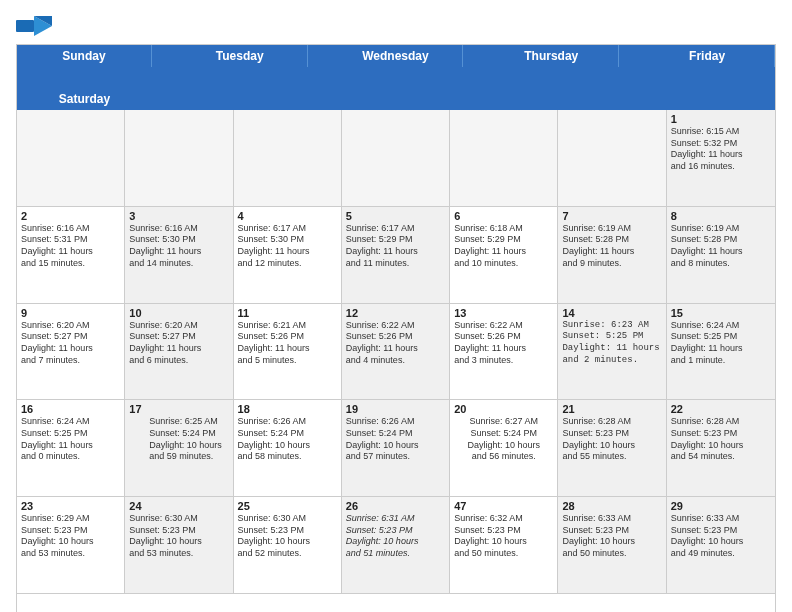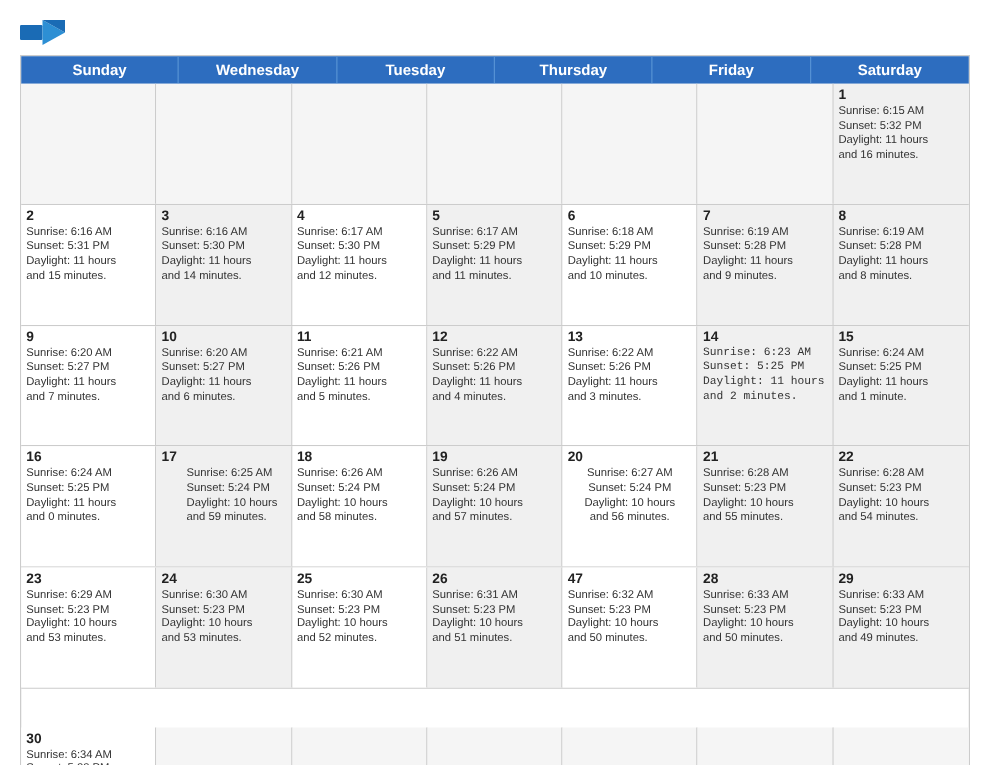--- a/index.html
+++ b/index.html
@@ -46,22 +46,23 @@
       color: #444;
     }
     .calendar {
       flex: 1;
       display: flex;
       flex-direction: column;
       border: 1px solid #ccc;
     }
     .day-headers {
       display: grid;
-      grid-template-columns: repeat(6, 1fr);
+      grid-template-columns: repeat(5, 1fr);
       background: #2d6dbf;
+      gap: 21px;
     }
     .day-header {
       color: #fff;
       font-size: 12px;
       font-weight: bold;
       text-align: center;
       padding: 4px 2px;
       border-right: 1px solid #5591d4;
     }
     .day-header:last-child { border-right: none; }
@@ -117,22 +118,22 @@
     </div>
     <div class="title-block">
       <div class="month-title"></div>
       <div class="location"></div>
     </div>
   </div>
 
   <div class="calendar">
     <div class="day-headers">
     <div class="day-header">Sunday</div>
+        <div class="day-header">Tuesday</div>
         <div class="day-header">Wednesday</div>
-        <div class="day-header">Tuesday</div>
         <div class="day-header">Thursday</div>
         <div class="day-header">Friday</div>
         <div class="day-header">Saturday</div>
       </div>
     <div class="calendar-grid">
     <div class="calendar-week">
           <div class="calendar-cell empty"></div>
           <div class="calendar-cell empty"></div>
           <div class="calendar-cell empty"></div>
           <div class="calendar-cell empty"></div>
@@ -316,21 +317,21 @@
           </div>
           <div class="calendar-cell">
             <div class="day-number">25</div>
             <div class="cell-info" style="white-space: pre-line;">Sunrise: 6:30 AM
 Sunset: 5:23 PM
 Daylight: 10 hours
 and 52 minutes.</div>
           </div>
           <div class="calendar-cell shaded">
             <div class="day-number">26</div>
-            <div class="cell-info" style="white-space: pre-line;">Sunrise: 6:31 AM
+            <div class="cell-info" style="white-space: pre-line; font-style: italic;">Sunrise: 6:31 AM
 Sunset: 5:23 PM
 Daylight: 10 hours
 and 51 minutes.</div>
           </div>
           <div class="calendar-cell">
             <div class="day-number">47</div>
             <div class="cell-info" style="white-space: pre-line;">Sunrise: 6:32 AM
 Sunset: 5:23 PM
 Daylight: 10 hours
 and 50 minutes.</div>

